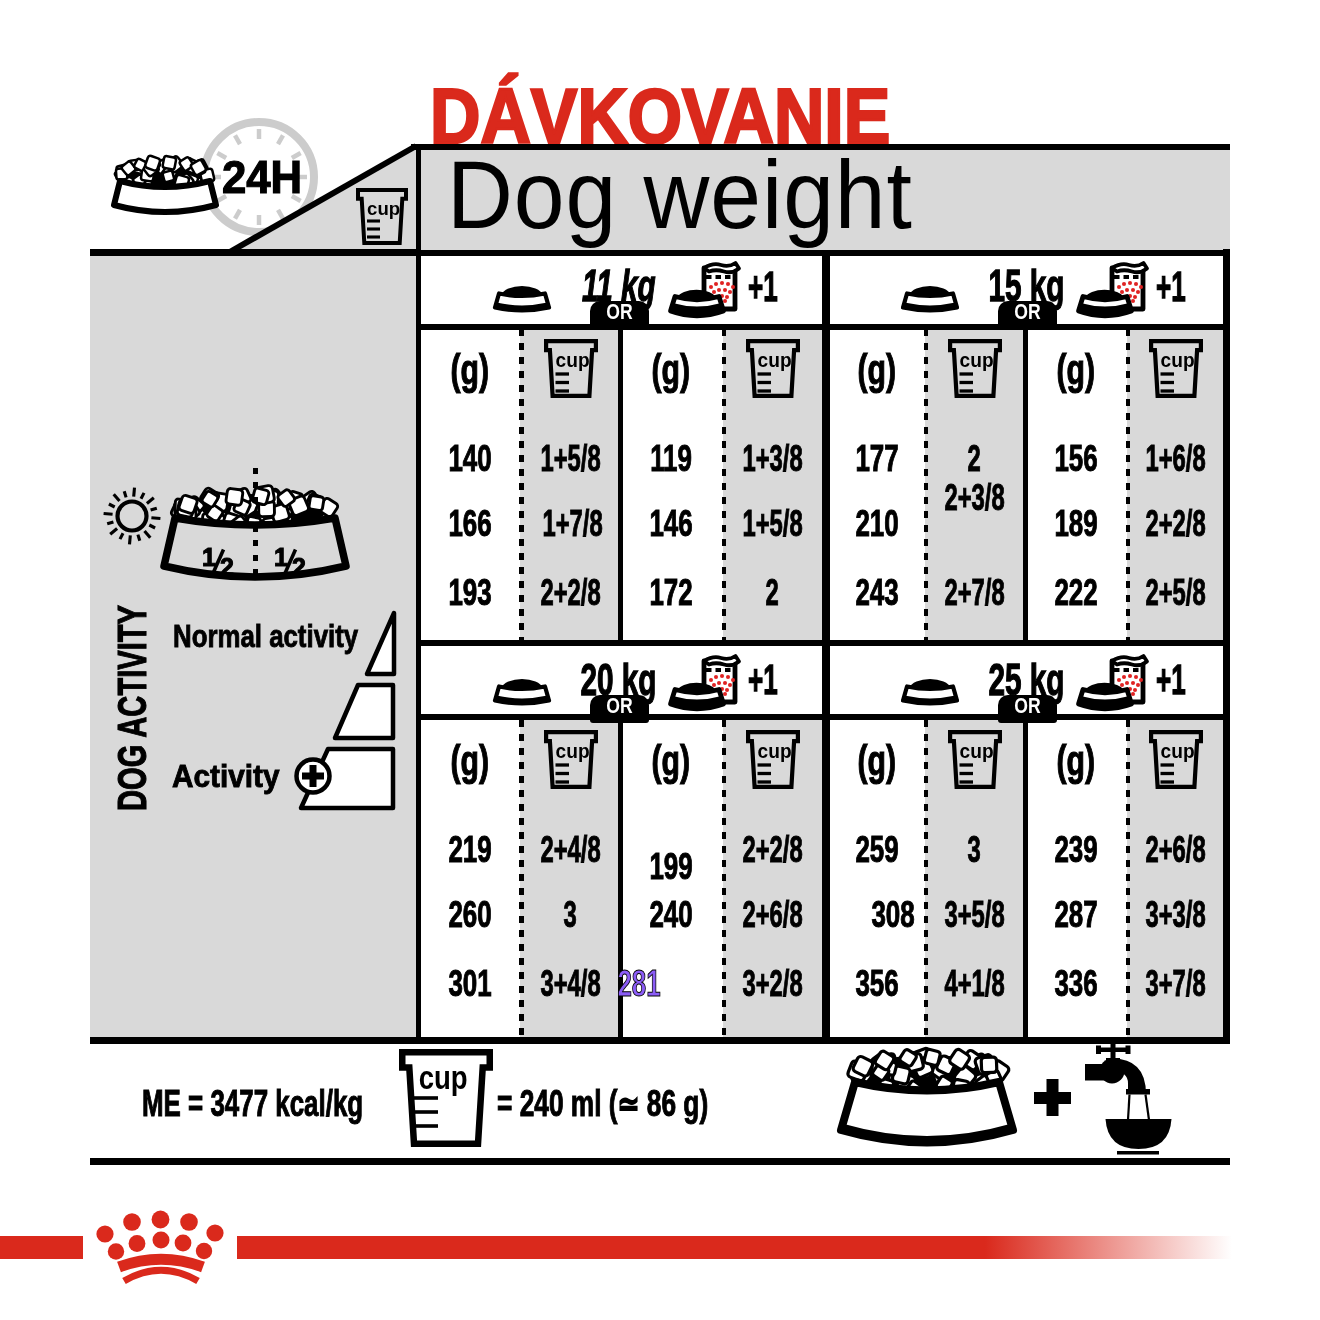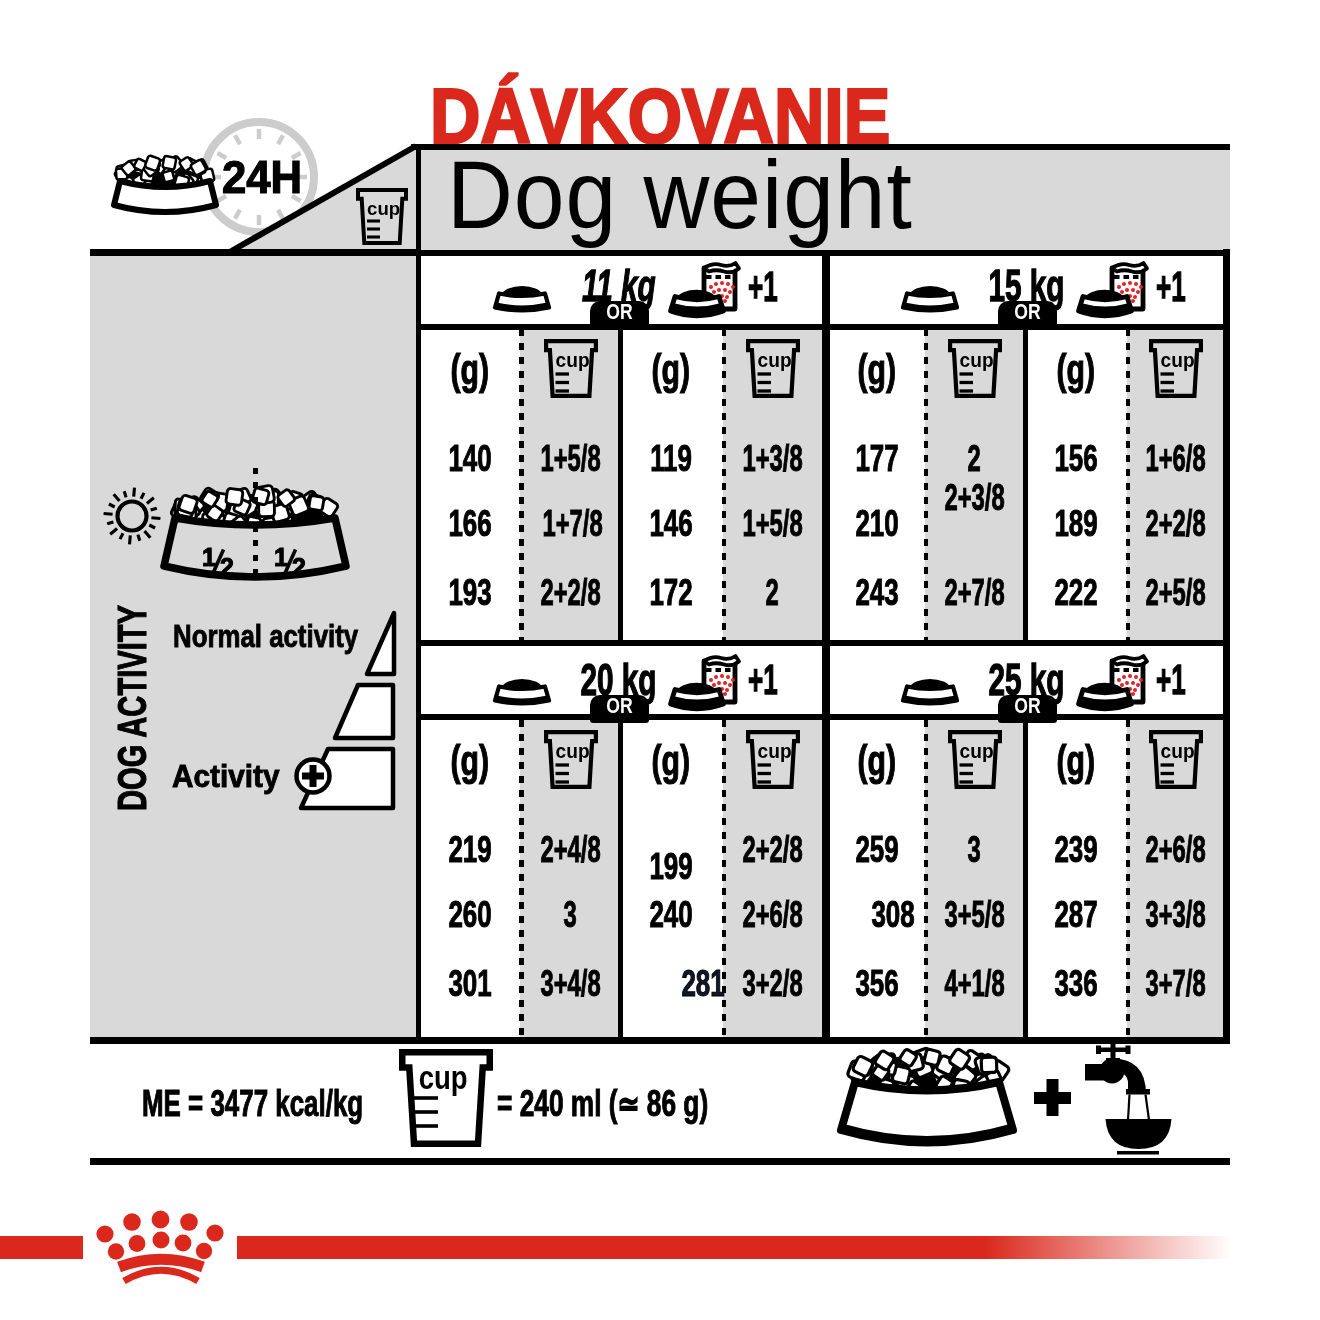--- a/index.html
+++ b/index.html
@@ -574,21 +574,21 @@
 <div class="t" style="left:522.5px;top:896.6px;font-size:36px;line-height:36px;color:#000;font-weight:bold;width:96px;text-align:center;-webkit-text-stroke:1.0px #000;"><span style="display:inline-block;transform:scaleX(0.66);transform-origin:50% 50%;">3</span></div>
 
 <div class="t" style="left:724.5px;top:896.6px;font-size:36px;line-height:36px;color:#000;font-weight:bold;width:96px;text-align:center;-webkit-text-stroke:1.0px #000;"><span style="display:inline-block;transform:scaleX(0.66);transform-origin:50% 50%;">2+6/8</span></div>
 
 <div class="t" style="left:926.5px;top:896.6px;font-size:36px;line-height:36px;color:#000;font-weight:bold;width:96px;text-align:center;-webkit-text-stroke:1.0px #000;"><span style="display:inline-block;transform:scaleX(0.66);transform-origin:50% 50%;">3+5/8</span></div>
 
 <div class="t" style="left:1128.0px;top:896.6px;font-size:36px;line-height:36px;color:#000;font-weight:bold;width:96px;text-align:center;-webkit-text-stroke:1.0px #000;"><span style="display:inline-block;transform:scaleX(0.66);transform-origin:50% 50%;">3+3/8</span></div>
 
 <div class="t" style="left:423.0px;top:965.6px;font-size:36px;line-height:36px;color:#000;font-weight:bold;width:94px;text-align:center;-webkit-text-stroke:1.0px #000;"><span style="display:inline-block;transform:scaleX(0.72);transform-origin:50% 50%;">301</span></div>
 
-<div class="t" style="left:656px;top:965.6px;font-size:36px;line-height:36px;color:#0f172a;font-weight:bold;width:94px;text-align:center;-webkit-text-stroke:1.0px #000;"><span style="display:inline-block;transform:scaleX(0.72);transform-origin:50% 50%;">281</span></div>
+<div class="t" style="left:592px;top:965.6px;font-size:36px;line-height:36px;color:#8b5cf6;font-weight:bold;width:94px;text-align:center;-webkit-text-stroke:1.0px #000;"><span style="display:inline-block;transform:scaleX(0.72);transform-origin:50% 50%;">281</span></div>
 
 <div class="t" style="left:830.0px;top:965.6px;font-size:36px;line-height:36px;color:#000;font-weight:bold;width:94px;text-align:center;-webkit-text-stroke:1.0px #000;"><span style="display:inline-block;transform:scaleX(0.72);transform-origin:50% 50%;">356</span></div>
 
 <div class="t" style="left:1029.0px;top:965.6px;font-size:36px;line-height:36px;color:#000;font-weight:bold;width:94px;text-align:center;-webkit-text-stroke:1.0px #000;"><span style="display:inline-block;transform:scaleX(0.72);transform-origin:50% 50%;">336</span></div>
 
 <div class="t" style="left:522.5px;top:965.6px;font-size:36px;line-height:36px;color:#000;font-weight:bold;width:96px;text-align:center;-webkit-text-stroke:1.0px #000;"><span style="display:inline-block;transform:scaleX(0.66);transform-origin:50% 50%;">3+4/8</span></div>
 
 <div class="t" style="left:724.5px;top:965.6px;font-size:36px;line-height:36px;color:#000;font-weight:bold;width:96px;text-align:center;-webkit-text-stroke:1.0px #000;"><span style="display:inline-block;transform:scaleX(0.66);transform-origin:50% 50%;">3+2/8</span></div>
 
 <div class="t" style="left:926.5px;top:965.6px;font-size:36px;line-height:36px;color:#000;font-weight:bold;width:96px;text-align:center;-webkit-text-stroke:1.0px #000;"><span style="display:inline-block;transform:scaleX(0.66);transform-origin:50% 50%;">4+1/8</span></div>

